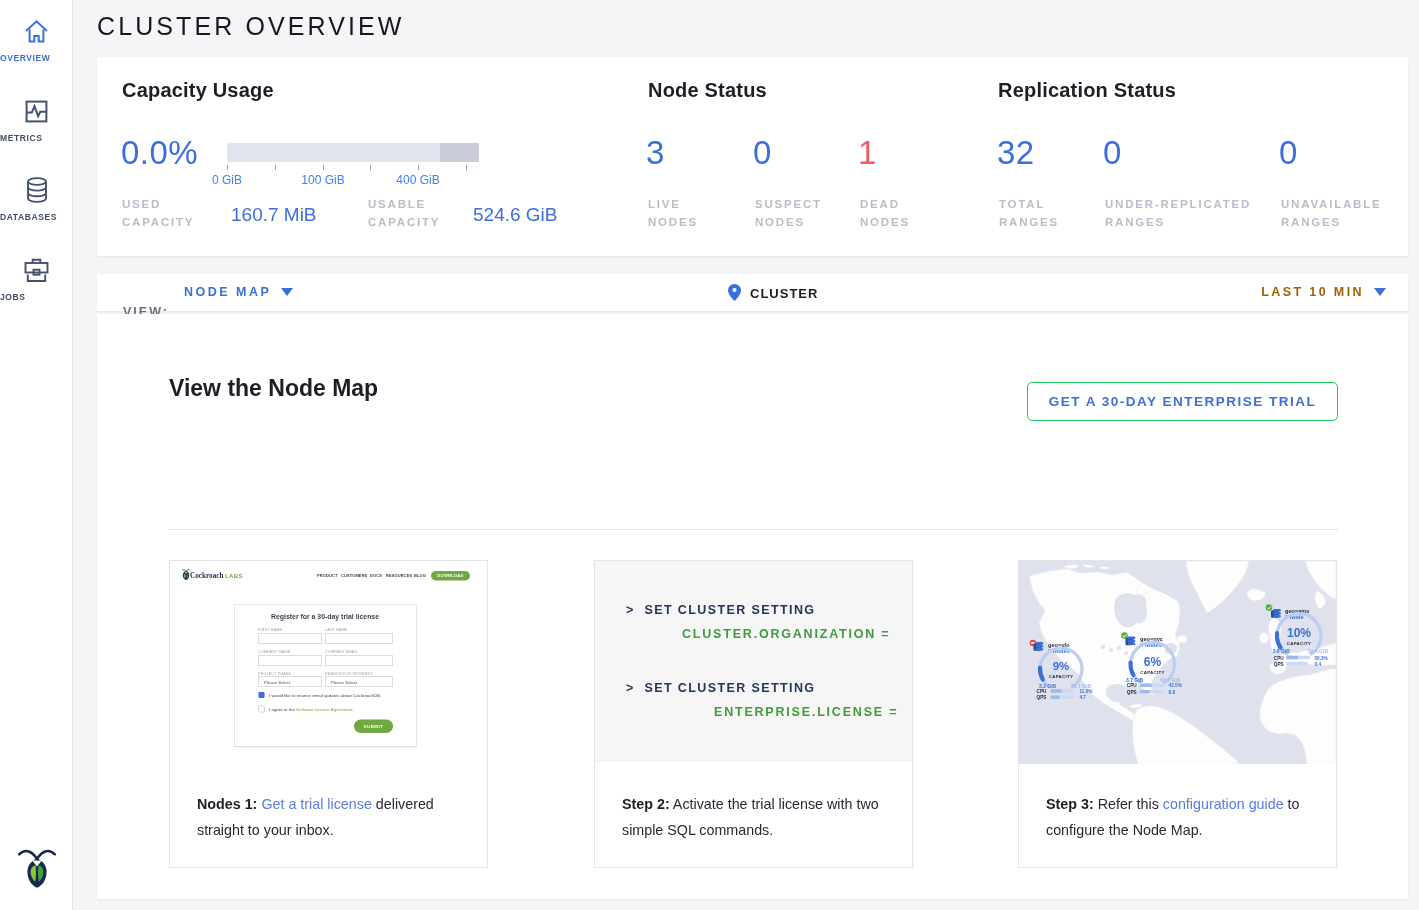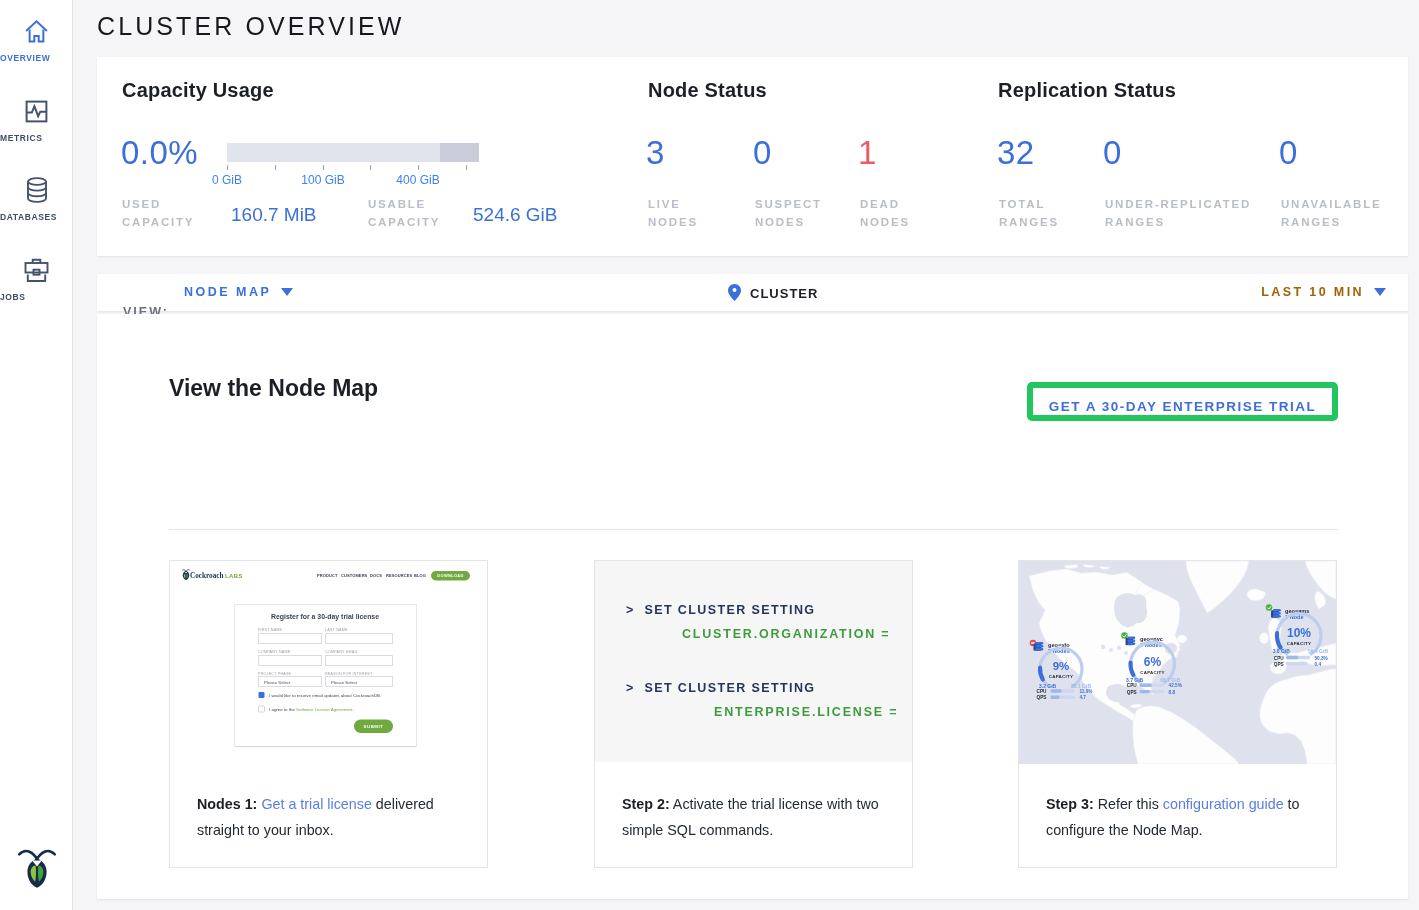--- a/index.html
+++ b/index.html
@@ -32,21 +32,21 @@
 
 #viewbar .vlabel { position:absolute; left:26px; top:11px; font-size:12.5px; letter-spacing:2px; color:#6b7181; font-weight:bold;margin-top:20px;}
 #viewbar .vsel { position:absolute; left:87px; top:11px; font-size:12.5px; letter-spacing:2.5px; color:#3b6fd9; font-weight:bold;}
 #viewbar .cluster { position:absolute; left:631px; top:10px; font-size:13px; letter-spacing:1px; color:#1c1f26; font-weight:bold;}
 #viewbar .timesel { position:absolute; right:22px; top:11px; font-size:12.5px; letter-spacing:2.4px; color:#a16207; font-weight:bold;}
 .tri { display:inline-block; width:0; height:0; border-left:6.5px solid transparent; border-right:6.5px solid transparent; border-top:8px solid #3b6fd9; vertical-align:middle; margin-left:10px; margin-bottom:2px;}
 
 #main h2 { position:absolute; left:72px; top:61px; font-size:23px; font-weight:bold; color:#1c1f26; }
 #main .para { position:absolute; left:72px; top:105px; font-size:14.2px; line-height:26px; color:#242a35; }
 a.lnk { color:#5b7ce0; text-decoration:none; }
-#trialbtn { position:absolute; left:930px; top:68px; width:311px; height:39px; border:6px solid #22c55e; border-radius:5px; text-align:center; line-height:37px; font-size:13.5px; letter-spacing:1.5px; color:#3e6fd9; font-weight:bold; }
+#trialbtn { position:absolute; left:930px; top:68px; width:311px; height:39px; border:1px solid #22c55e; border-radius:5px; text-align:center; line-height:37px; font-size:13.5px; letter-spacing:1.5px; color:#3e6fd9; font-weight:bold; }
 #main hr { position:absolute; left:72px; top:215px; width:1169px; border:none; border-top:1px solid #e4e4e8; }
 .stepcard { position:absolute; top:246px; width:319px; height:308px; border:1px solid #e4e5e9; background:#fff; }
 .steptext { position:absolute; left:27px; top:230px; width:280px; font-size:14.3px; line-height:26px; color:#242a35; }
 .steptext b { color:#1c1f26; }
 </style>
 </head>
 <body>
 <div id="sidebar">
   <div class="navitem active" style="top:19px;">
     <svg width="25" height="25" viewBox="0 0 24 24" fill="none" stroke="#3b6fd9" stroke-width="1.9">

